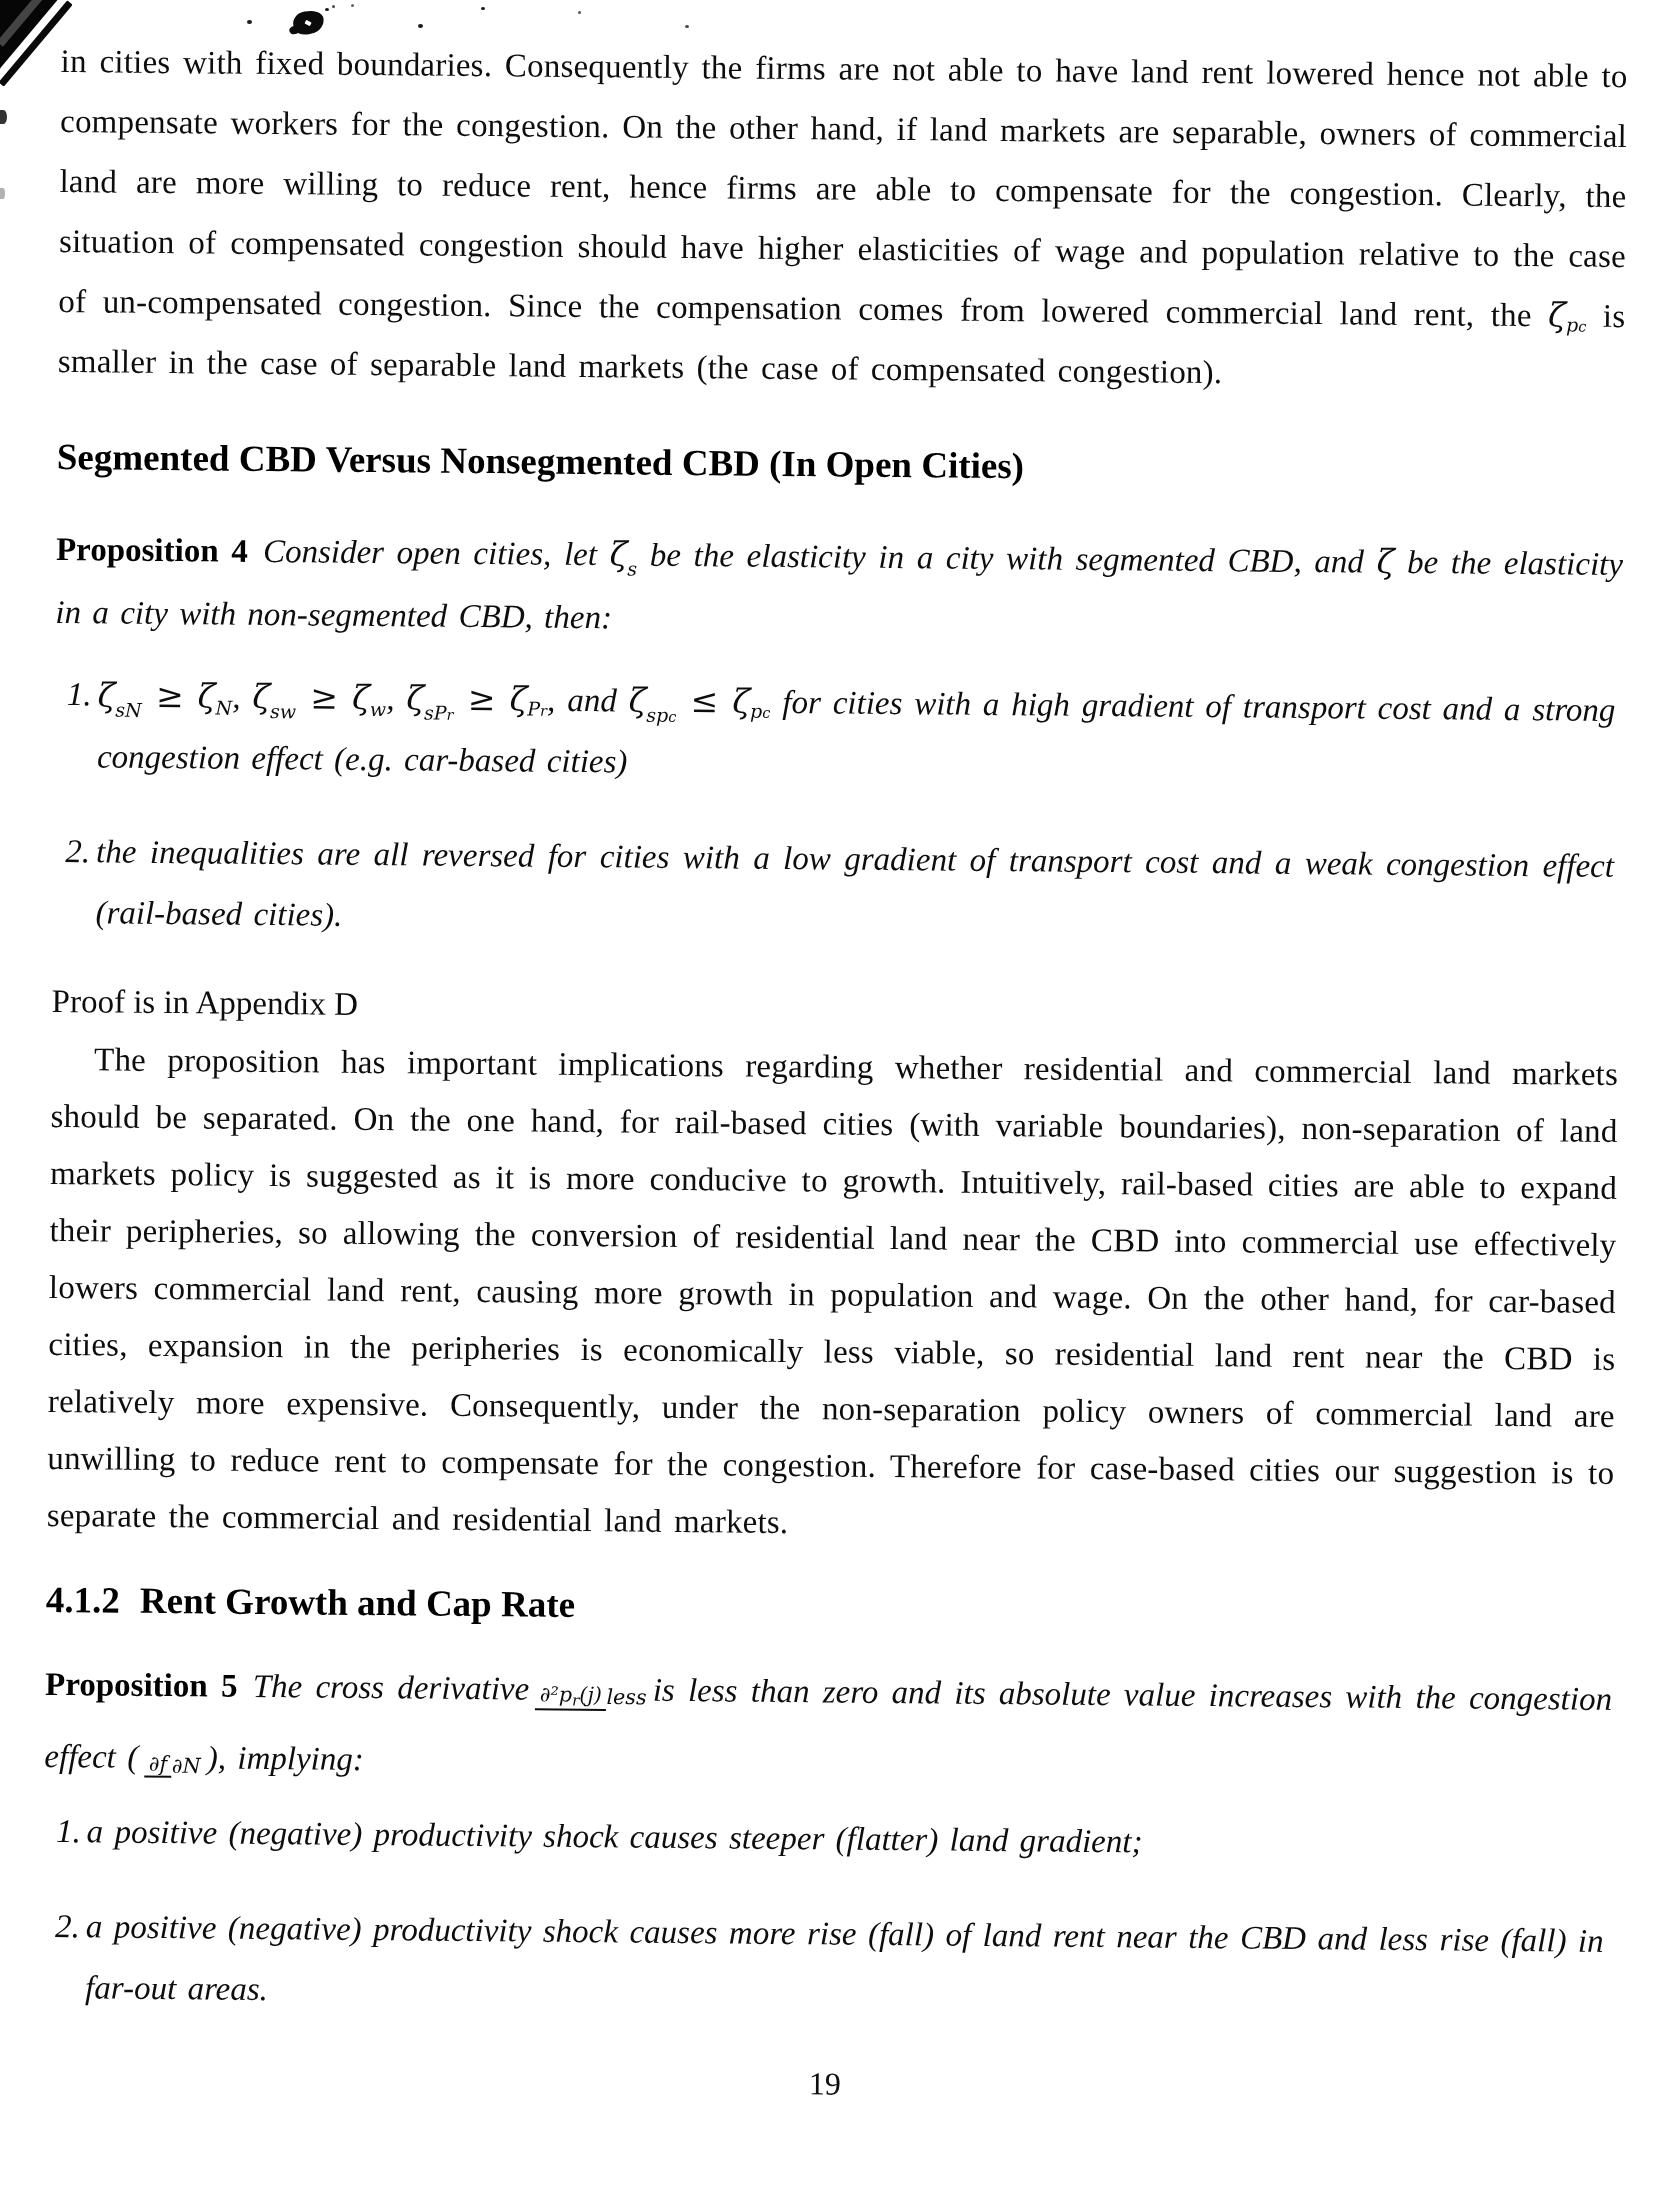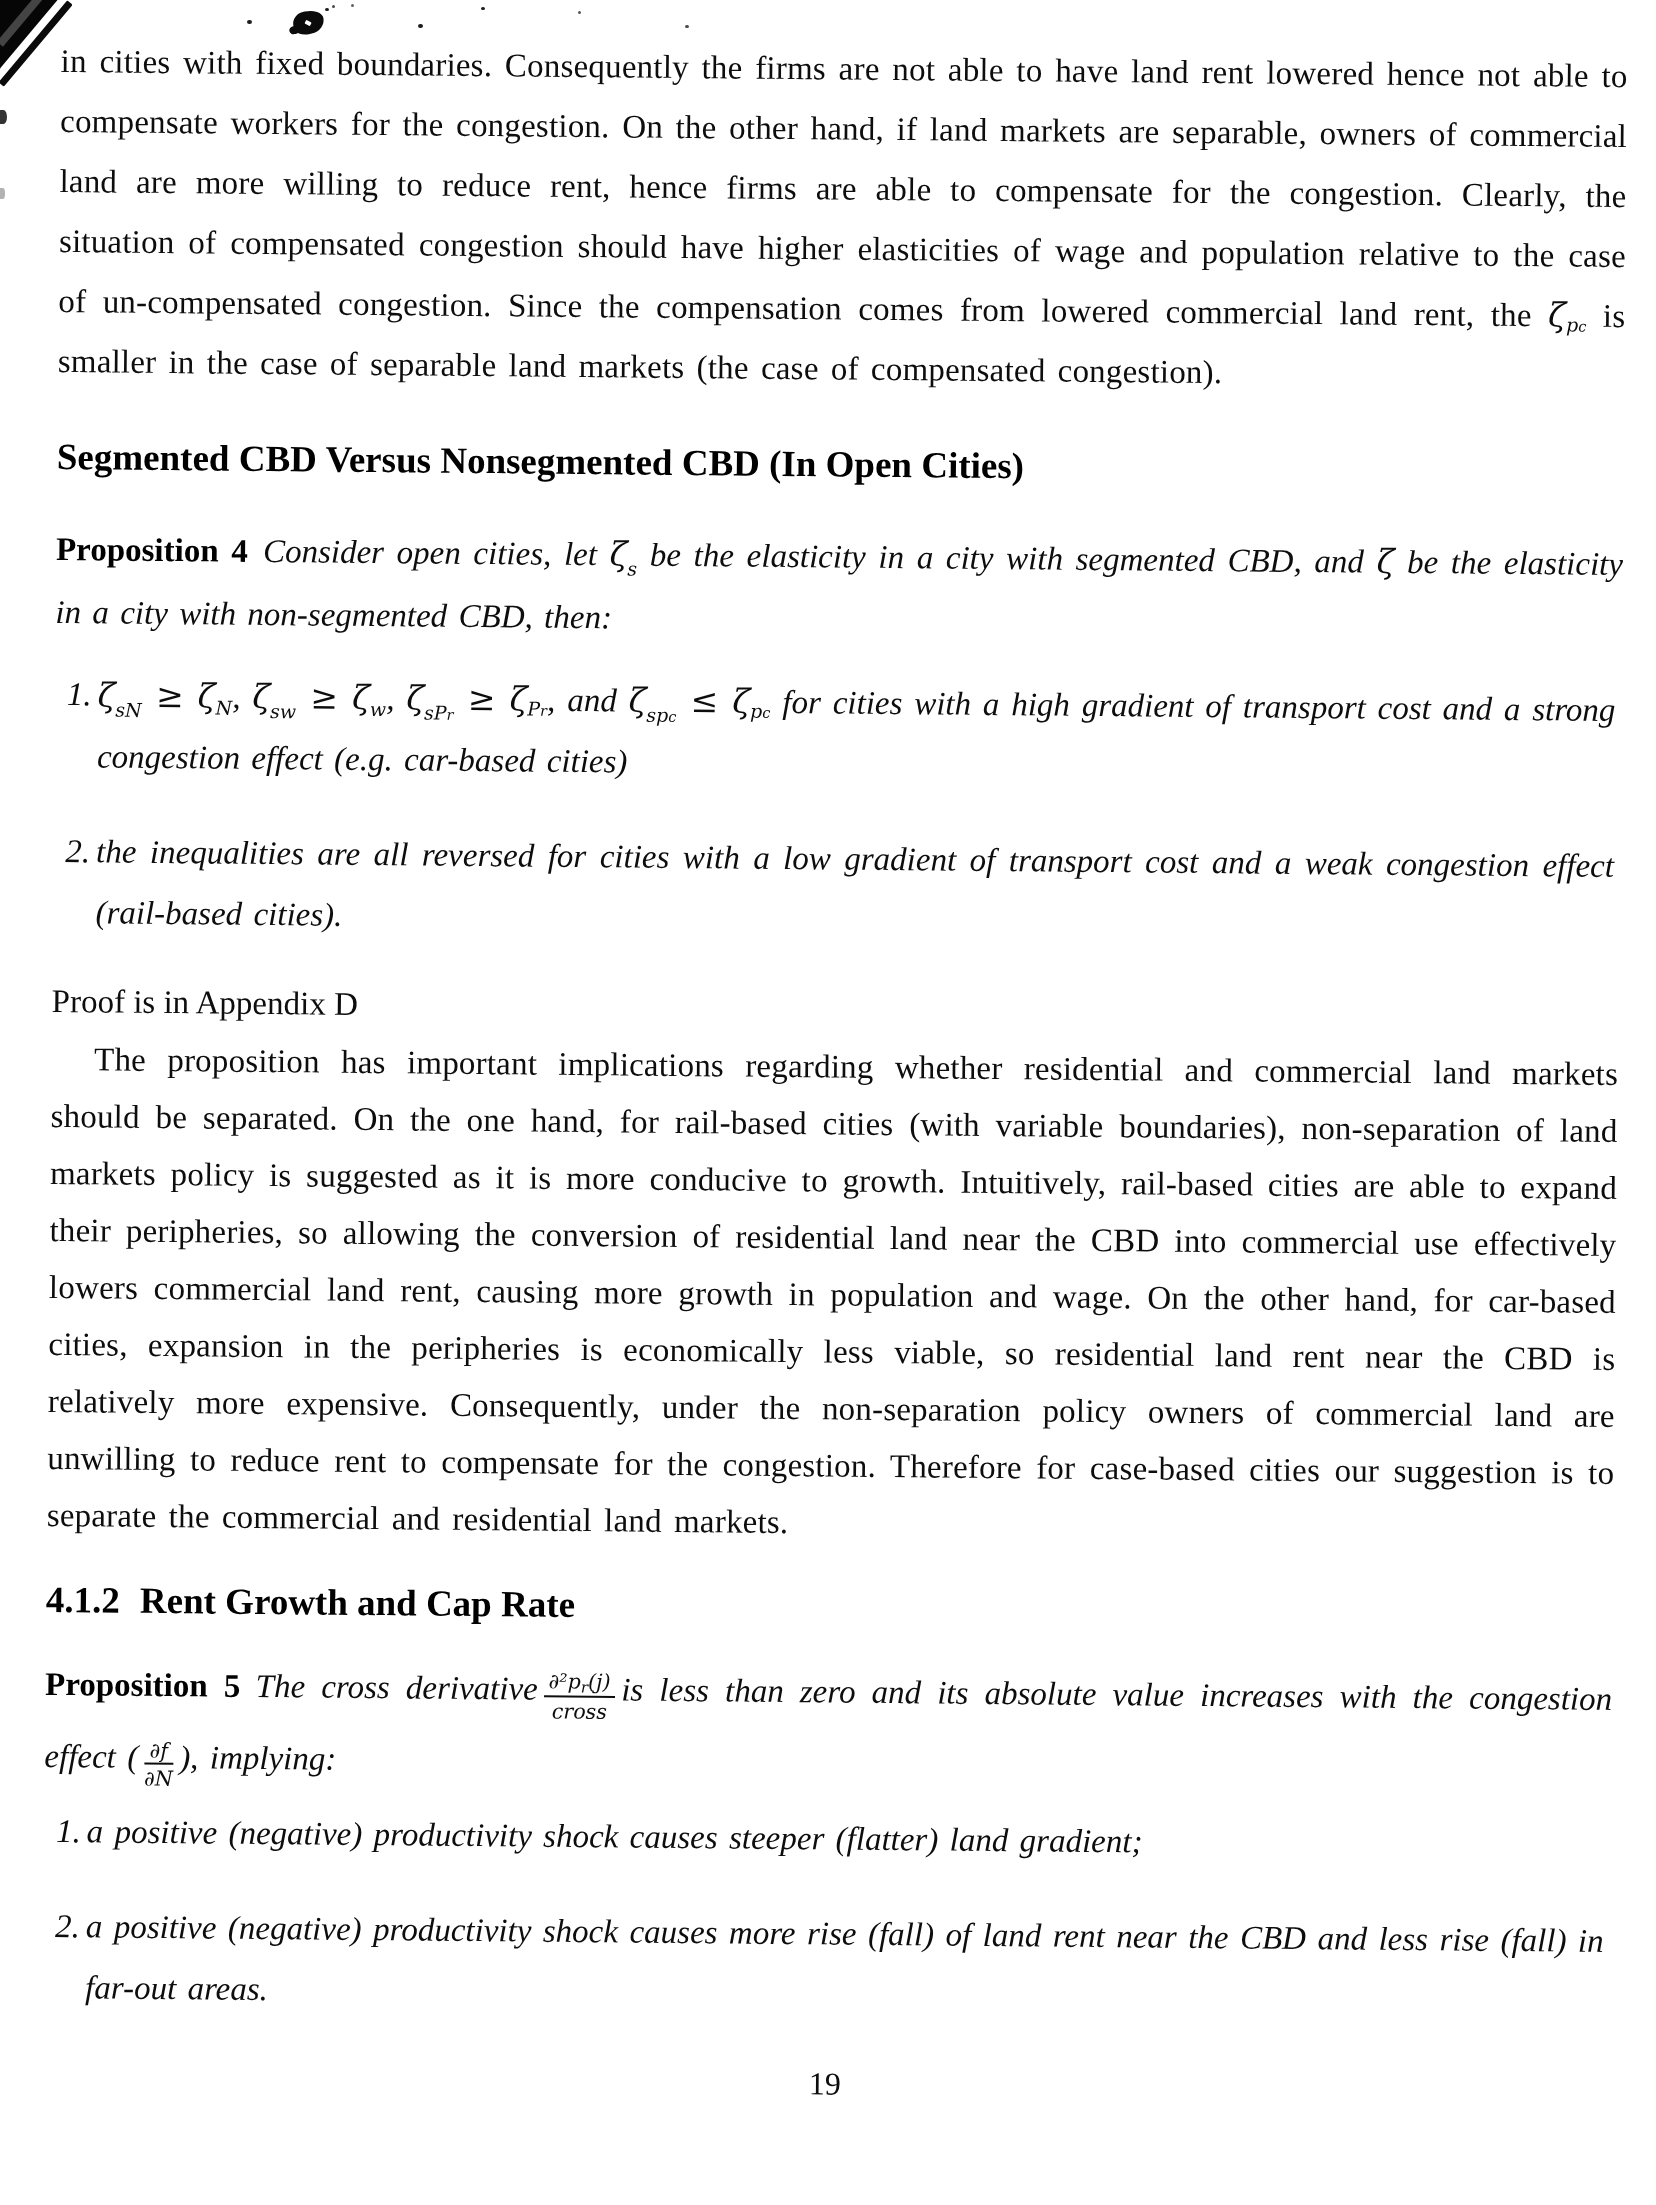--- a/index.html
+++ b/index.html
@@ -48,21 +48,21 @@
   .ss{
     display:inline-flex;flex-direction:row;vertical-align:-0.52em;
     font-size:19px;line-height:19px;font-style:italic;
     font-family:"DejaVu Serif", serif;letter-spacing:0;
   }
   .ss .sp{display:block;min-height:19px;}
   .ss .sb{display:block;min-height:19px;white-space:nowrap;}
   .sbsb{font-size:14.5px;}
   .rel{font-style:normal;font-family:"DejaVu Serif", serif;}
   .frac{
-    display:inline-flex;flex-direction:column;text-align:center;vertical-align:middle;
+    display:inline-flex;flex-direction:row;text-align:center;vertical-align:middle;
     font-size:20.7px;line-height:24px;font-style:italic;
     font-family:"DejaVu Serif", serif;margin:0 6.1px;transform:translateY(4.6px);
     word-spacing:0;
   }
   .frac .fnum{border-bottom:2.3px solid #0d0d0d;padding:0 4.6px;display:flex;justify-content:center;align-items:baseline;}
   .frac .fden{padding-top:2.3px;}
   .fnsub{font-size:15.3px;transform:translateY(3.8px);}
 
   
   .art{position:absolute;}
@@ -158,21 +158,21 @@
   <p class="bodytext para2">The proposition has important implications regarding whether residential and commercial land markets should be separated. On the one hand, for rail-based cities (with variable boundaries), non-separation of land markets policy is suggested as it is more conducive to growth. Intuitively, rail-based cities are able to expand their peripheries, so allowing the conversion of residential land near the CBD into commercial use effectively lowers commercial land rent, causing more growth in population and wage. On the other hand, for car-based cities, expansion in the peripheries is economically less viable, so residential land rent near the CBD is relatively more expensive. Consequently, under the non-separation policy owners of commercial land are unwilling to reduce rent to compensate for the congestion. Therefore for case-based cities our suggestion is to separate the commercial and residential land markets.</p>
 
   <h3 class="subsec-heading"><span class="subnum">4.1.2</span><span>Rent Growth and Cap Rate</span></h3>
 
   <p class="prop prop5"><span class="plabel">Proposition 5</span><span>The cross derivative</span><span class="frac">
         <span class="fnum">
           <span>∂²p</span>
           <span class="fnsub">r</span>
           <span>(j)</span>
         </span>
-        <span class="fden">cross</span>
+        <span class="fden">less</span>
       </span><span>is less than zero and its absolute value increases with the congestion effect (</span><span class="frac">
         <span class="fnum">
           <span>∂f</span>
         </span>
         <span class="fden">∂N</span>
       </span><span>), implying:</span></p>
 
   <div class="enum-item mt-item2 list2">
     <span class="num">1.</span>
     <div class="ibody">a positive (negative) productivity shock causes steeper (flatter) land gradient;</div>

